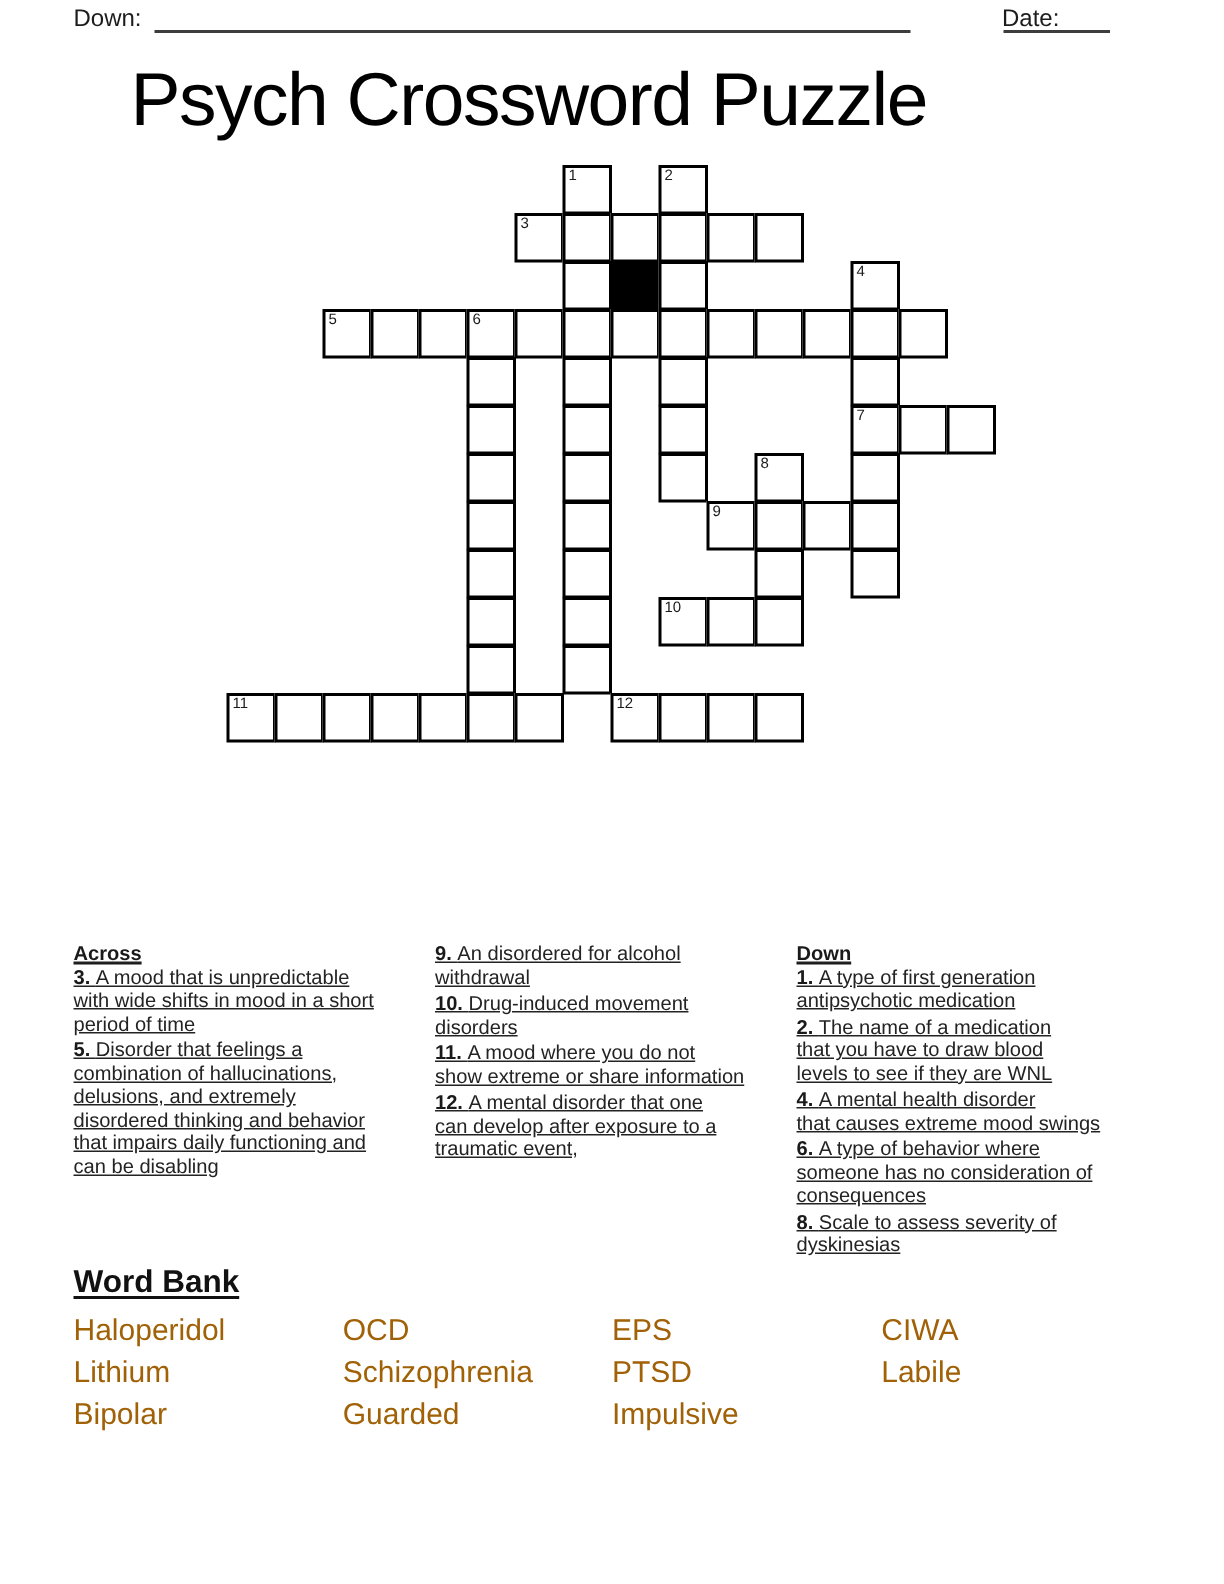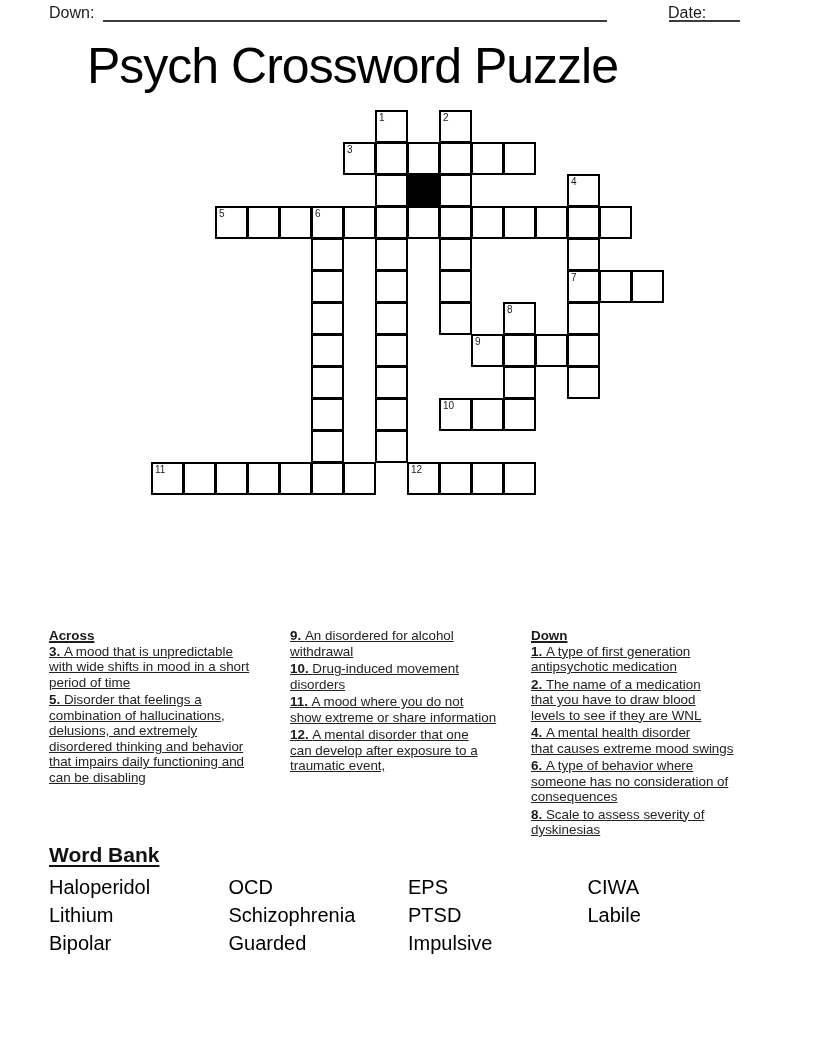--- a/index.html
+++ b/index.html
@@ -67,21 +67,21 @@
     text-underline-offset: 3px;
     color: #111;
   }
   .wb-grid {
     left: 49px; top: 873px;
     width: 720px;
     display: grid;
     grid-template-columns: 179.5px 179.5px 179.5px 179.5px;
     grid-auto-rows: 28px;
     font-size: 20px;
-    color: #000000;
+    color: #a16207;
     align-items: center;
   }
 </style>
 </head>
 <body>
 
 <div class="abs hdr-label" style="left:49px; top:4px;">Down:</div>
 <div class="abs hdr-line" style="left:103px; top:20px; width:504px;"></div>
 <div class="abs hdr-label" style="left:629px; top:4px;margin-left:39px;">Date:</div>
 <div class="abs hdr-line" style="left:669px; top:20px; width:71px;"></div>

